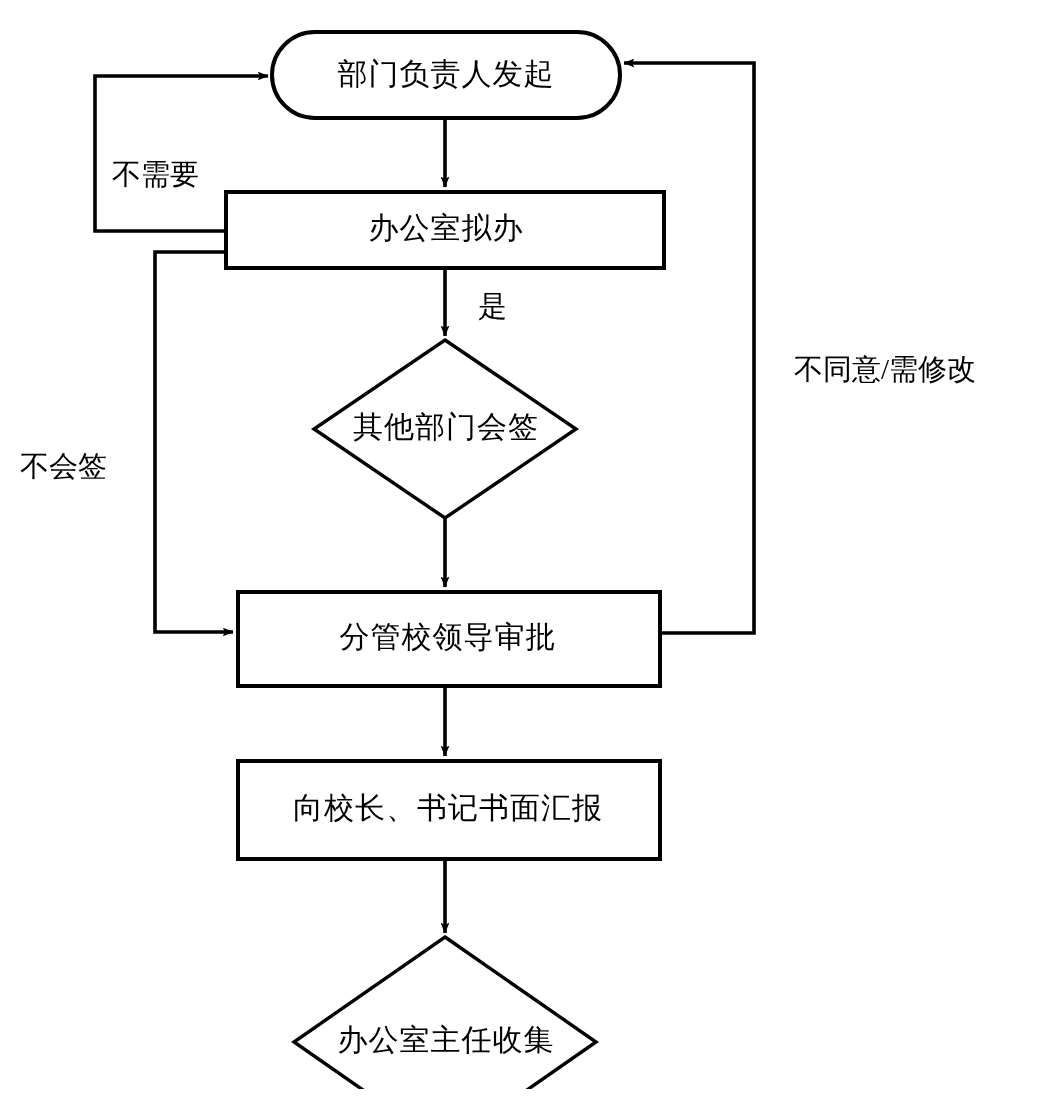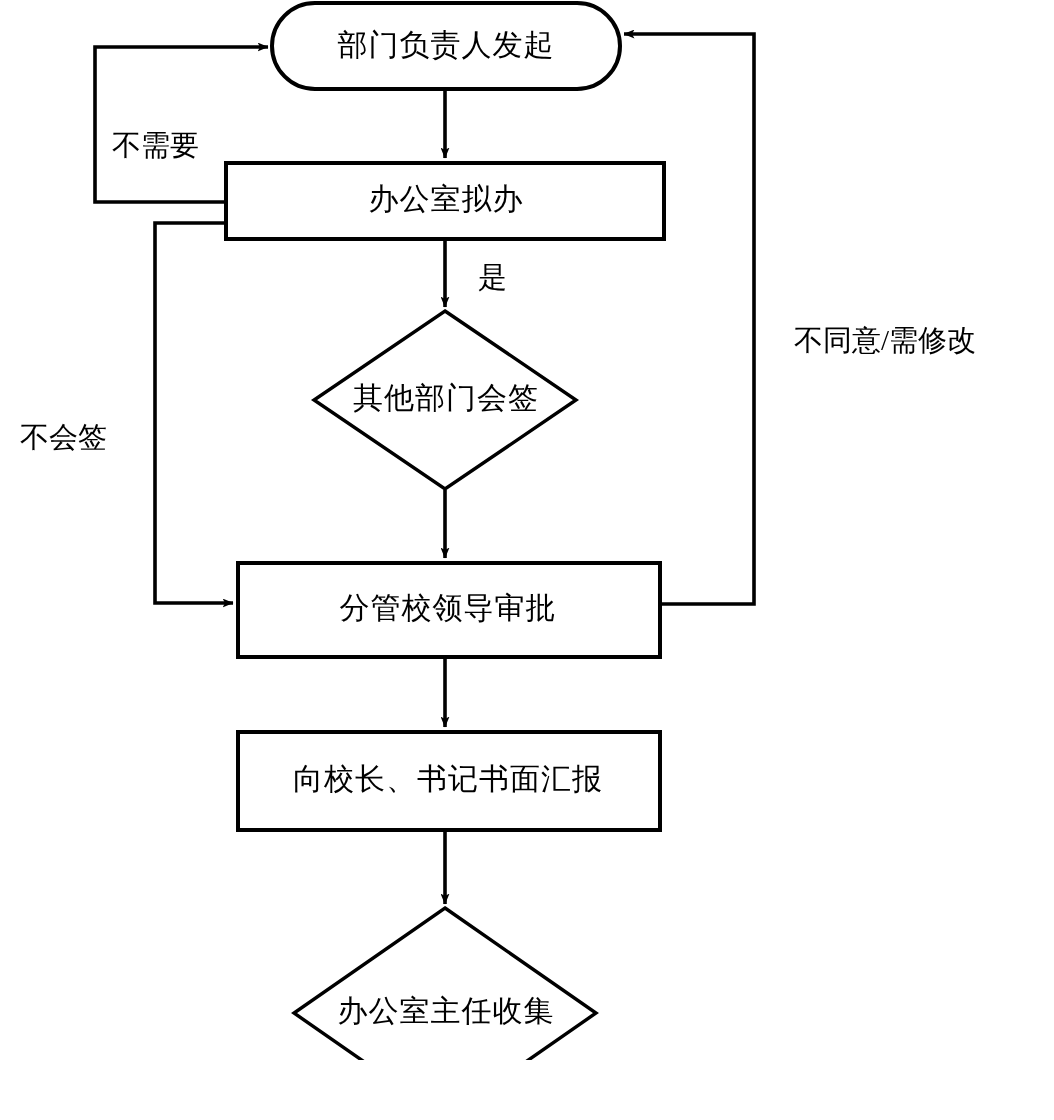--- a/index.html
+++ b/index.html
@@ -7,20 +7,21 @@
     padding: 0;
     background: #ffffff;
   }
   #flow-root {
     position: relative;
     width: 1054px;
     height: 1060px;
     background: #ffffff;
     font-family: "Liberation Serif", "DejaVu Serif", serif;
     overflow: hidden;
+    margin-top: 29px;
   }
   svg#flow-svg {
     position: absolute;
     left: 0;
     top: 0;
     width: 1054px;
     height: 1120px;
     display: block;
   }
   .shape-stroke {

